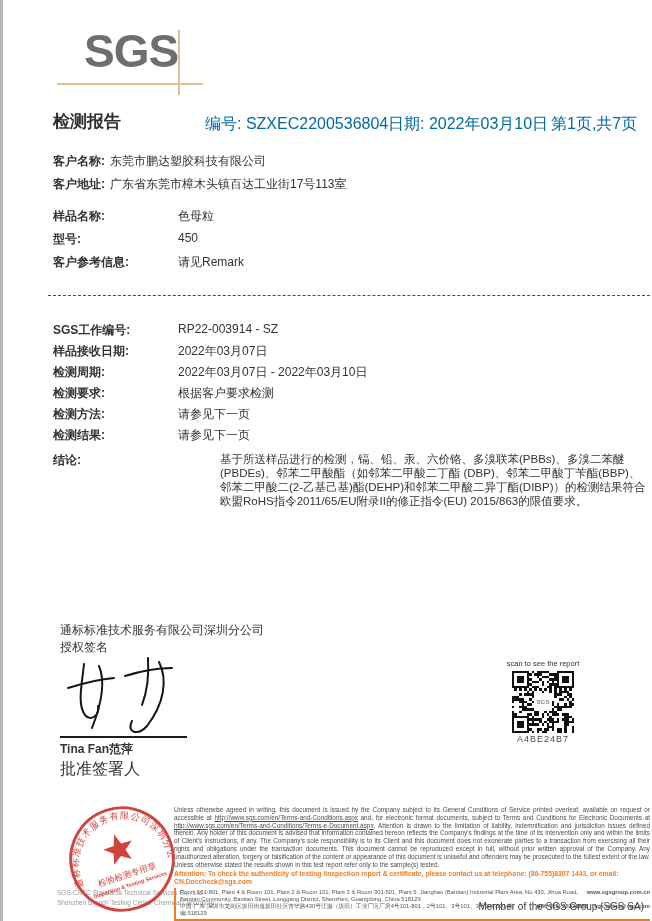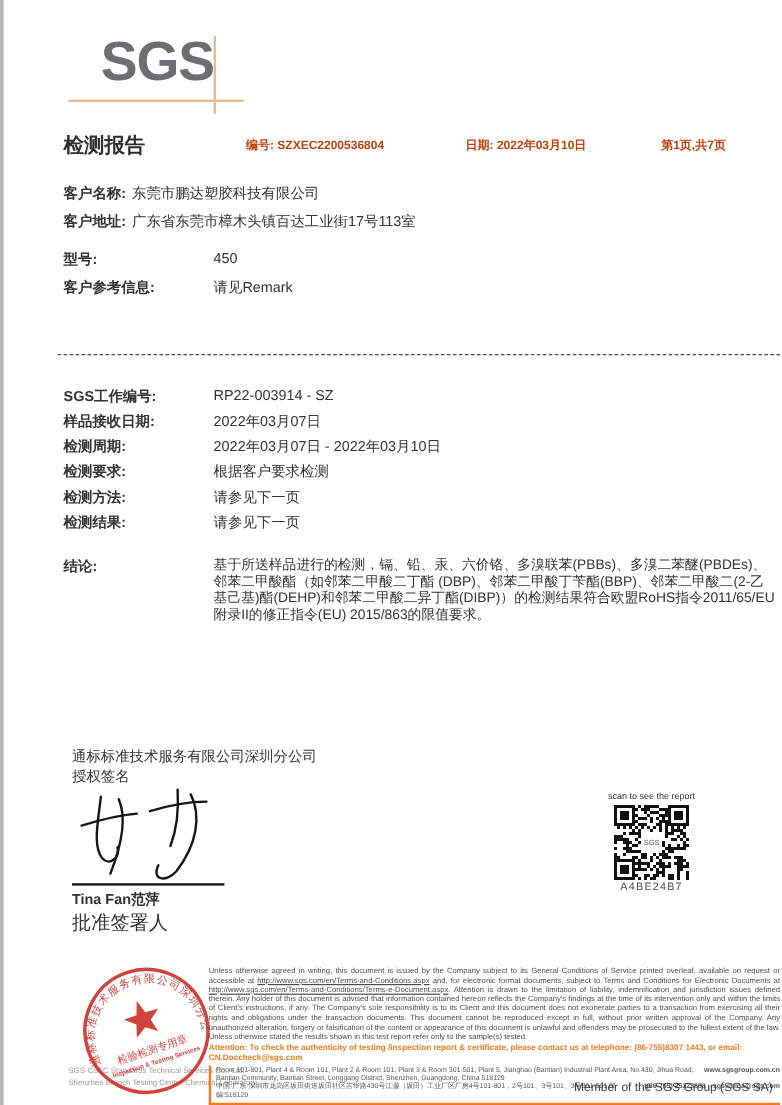--- a/index.html
+++ b/index.html
@@ -8,42 +8,42 @@
     font-family:"Liberation Sans","DejaVu Sans",sans-serif;color:#333;margin:0 auto;
   }
   .abs{position:absolute;}
   .edge-strip{position:absolute;left:0;top:0;width:3px;height:921px;background:#b5b5b5;}
 
   
   .logo{left:84px;top:28px;font-size:46px;font-weight:800;color:#6d6e71;letter-spacing:-1px;line-height:1;}
   .rule-h{left:57px;top:83px;width:146px;height:2px;background:#e6bd92;}
   .rule-v{left:178px;top:30px;width:2px;height:65px;background:#e6bd92;}
   .title{left:53px;top:110px;font-size:17px;font-weight:bold;color:#2e2e2e;}
-  .meta{font-size:10px;color:#c2410c;font-weight:bold;}
+  .meta{font-size:16px;color:#0369a1;font-weight:normal;}
   .meta-no{left:205px;top:114px;}
   .meta-date{left:388px;top:114px;}
   .meta-page{left:551px;top:114px;}
 
   
   .block{left:53px;right:4px;}
   .kv{display:flex;align-items:flex-start;font-size:12px;}
   .kv .k{font-weight:bold;flex:none;white-space:nowrap;}
   .kv .v{white-space:nowrap;}
   .client-block{top:153px;}
   .client-block .kv{height:23px;}
   .client-block .k{width:57px;}
   .sample-block{top:208px;}
   .sample-block .kv{height:23px;}
   .sample-block .k{width:125px;}
   .note{font-size:12px;font-weight:bold;height:20px;}
   .dashline{left:48px;top:295px;right:2px;border-top:1.5px dashed #4a4a4a;height:0;}
   .job-block{top:322px;}
   .job-block .kv{height:21px;}
   .job-block .k{width:125px;}
-  .concl{margin-top:16px;height:auto;}
+  .concl{margin-top:4px;height:auto;gap:42px;}
   .concl .vtext{font-size:11.5px;line-height:14px;white-space:normal;width:470px;margin:0;}
 
   
   .sig-company{left:60px;top:622px;font-size:12px;}
   .sig-auth{left:60px;top:639px;font-size:12px;}
   .sig-svg{left:62px;top:652px;width:130px;height:85px;}
   .sig-line{left:60px;top:736px;width:127px;height:2px;background:#1c1c1c;}
   .sig-name{left:60px;top:741px;font-size:12px;font-weight:bold;}
   .sig-title{left:60px;top:759px;font-size:16px;}
 
@@ -85,20 +85,24 @@
       <span class="k">客户名称:</span>
       <span class="v">东莞市鹏达塑胶科技有限公司</span>
     </div>
     <div class="kv">
       <span class="k">客户地址:</span>
       <span class="v">广东省东莞市樟木头镇百达工业街17号113室</span>
     </div>
   </div>
 
   <div class="abs block sample-block">
+    <div class="kv">
+      <span class="k">样品名称:</span>
+      <span class="v">色母粒</span>
+    </div>
     <div class="kv">
       <span class="k">型号:</span>
       <span class="v">450</span>
     </div>
     <div class="kv">
       <span class="k">客户参考信息:</span>
       <span class="v">请见Remark</span>
     </div>
   </div>
 

